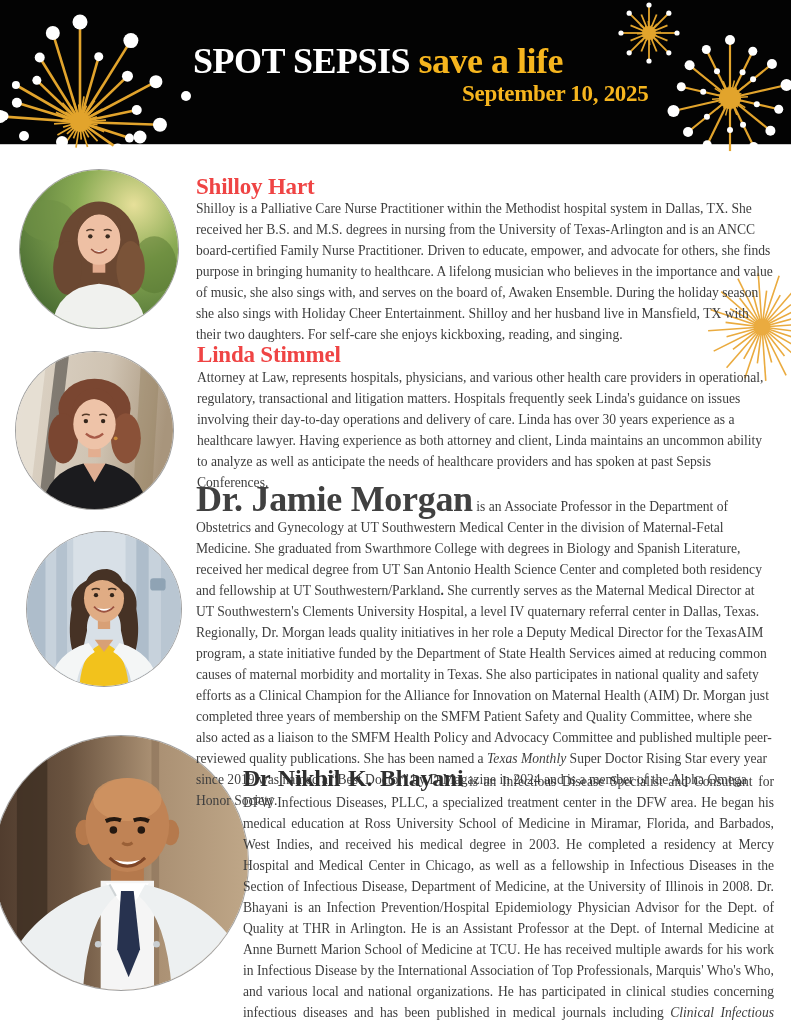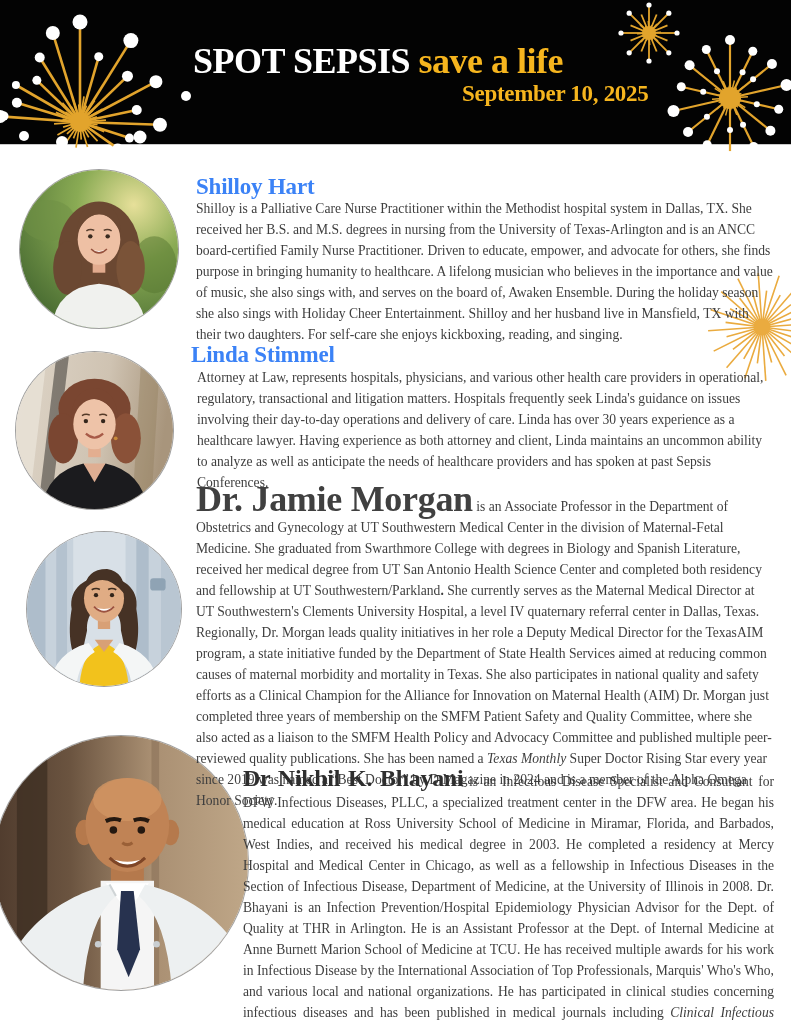--- a/index.html
+++ b/index.html
@@ -11,21 +11,21 @@
   .header{position:absolute;left:0;top:0;width:791px;height:144px;background:#030303;border-bottom:1px solid #c9c9c9;}
   .title-line{position:absolute;left:193px;top:40px;font-size:36px;font-weight:bold;color:#ffffff;
     letter-spacing:-0.5px;white-space:nowrap;z-index:3;}
   .title-accent{color:#F6B51E;}
   .date-line{position:absolute;left:462px;top:81px;font-size:23px;font-weight:bold;color:#F6B51E;
     letter-spacing:-0.3px;white-space:nowrap;z-index:3;}
   .deco{position:absolute;z-index:2;pointer-events:none;}
   
   .photo{position:absolute;border-radius:50%;overflow:hidden;box-shadow:0 0 0 1px rgba(40,40,40,.45);z-index:4;}
   .photo svg{display:block;width:100%;height:100%;}
-  .speaker-name{position:absolute;margin:0;font-size:23px;font-weight:bold;color:#3b82f6;letter-spacing:-0.2px;z-index:5;}
+  .speaker-name{position:absolute;margin:0;font-size:23px;font-weight:bold;color:#ef4444;letter-spacing:-0.2px;z-index:5;}
   .bio{position:absolute;margin:0;font-size:13.6px;line-height:21px;color:#3E3E3E;z-index:5;}
   .bio.justify{text-align:justify;margin-top:8px;}
   .seg-name-lg{font-size:36px;font-weight:bold;color:#404040;letter-spacing:-0.3px;}
   .seg-name-md{font-size:24px;font-weight:bold;color:#2E2E2E;letter-spacing:-0.3px;}
   .b{font-weight:bold;}
   .i{font-style:italic;}
 </style>
 </head>
 <body>
 
@@ -296,21 +296,21 @@
       <circle cx="55.5" cy="44" r="1.4" fill="#35261c"></circle>
       <path d="M42,40.5 Q44.5,39 47,40.2" stroke="#553a28" stroke-width="1" fill="none"></path>
       <path d="M53,40.2 Q55.5,39 58,40.5" stroke="#553a28" stroke-width="1" fill="none"></path>
       <path d="M44.5,52 Q50,57 55.5,52 Q50,55.5 44.5,52 Z" fill="#ffffff"></path>
       <path d="M44.5,52 Q50,57 55.5,52" stroke="#a85a47" stroke-width="1.4" fill="none"></path>
       <circle cx="63.5" cy="55" r="1.2" fill="#c98a3a"></circle>
       <path d="M16,100 Q20,76 43,71 L50,79 L57,71 Q80,76 84,100 Z" fill="#1b1b1e"></path>
       <polygon points="43,71 57,71 50,83" fill="#dfae92"></polygon>
     </svg>
   </div>
-  <h2 class="speaker-name" style="left:191px;top:342px;">Linda Stimmel</h2>
+  <h2 class="speaker-name" style="left:197px;top:342px;">Linda Stimmel</h2>
   <p class="bio" style="left:197px;top:367px;width:575px;">Attorney at Law, represents hospitals, physicians, and various other health care providers in operational, regulatory, transactional and litigation matters.  Hospitals frequently seek Linda's guidance on issues involving their day-to-day operations and delivery of care. Linda has over 30 years experience as a healthcare lawyer. Having experience as both attorney and client, Linda maintains an uncommon ability to analyze as well as anticipate the needs of healthcare providers and has spoken at past Sepsis Conferences.</p>
 
   <div class="photo" style="left:27px;top:532px;width:154px;height:154px;">
     <svg viewBox="0 0 100 100">
       <rect width="100" height="100" fill="#c7d2dc"></rect>
       <rect x="0" y="0" width="12" height="100" fill="#aebdcb"></rect>
       <rect x="19" y="0" width="7" height="100" fill="#b4c2cf"></rect>
       <rect x="30" y="0" width="34" height="100" fill="#d8e0e7"></rect>
       <rect x="71" y="0" width="8" height="100" fill="#aebdcb"></rect>
       <rect x="87" y="0" width="13" height="100" fill="#b9c6d2"></rect>

